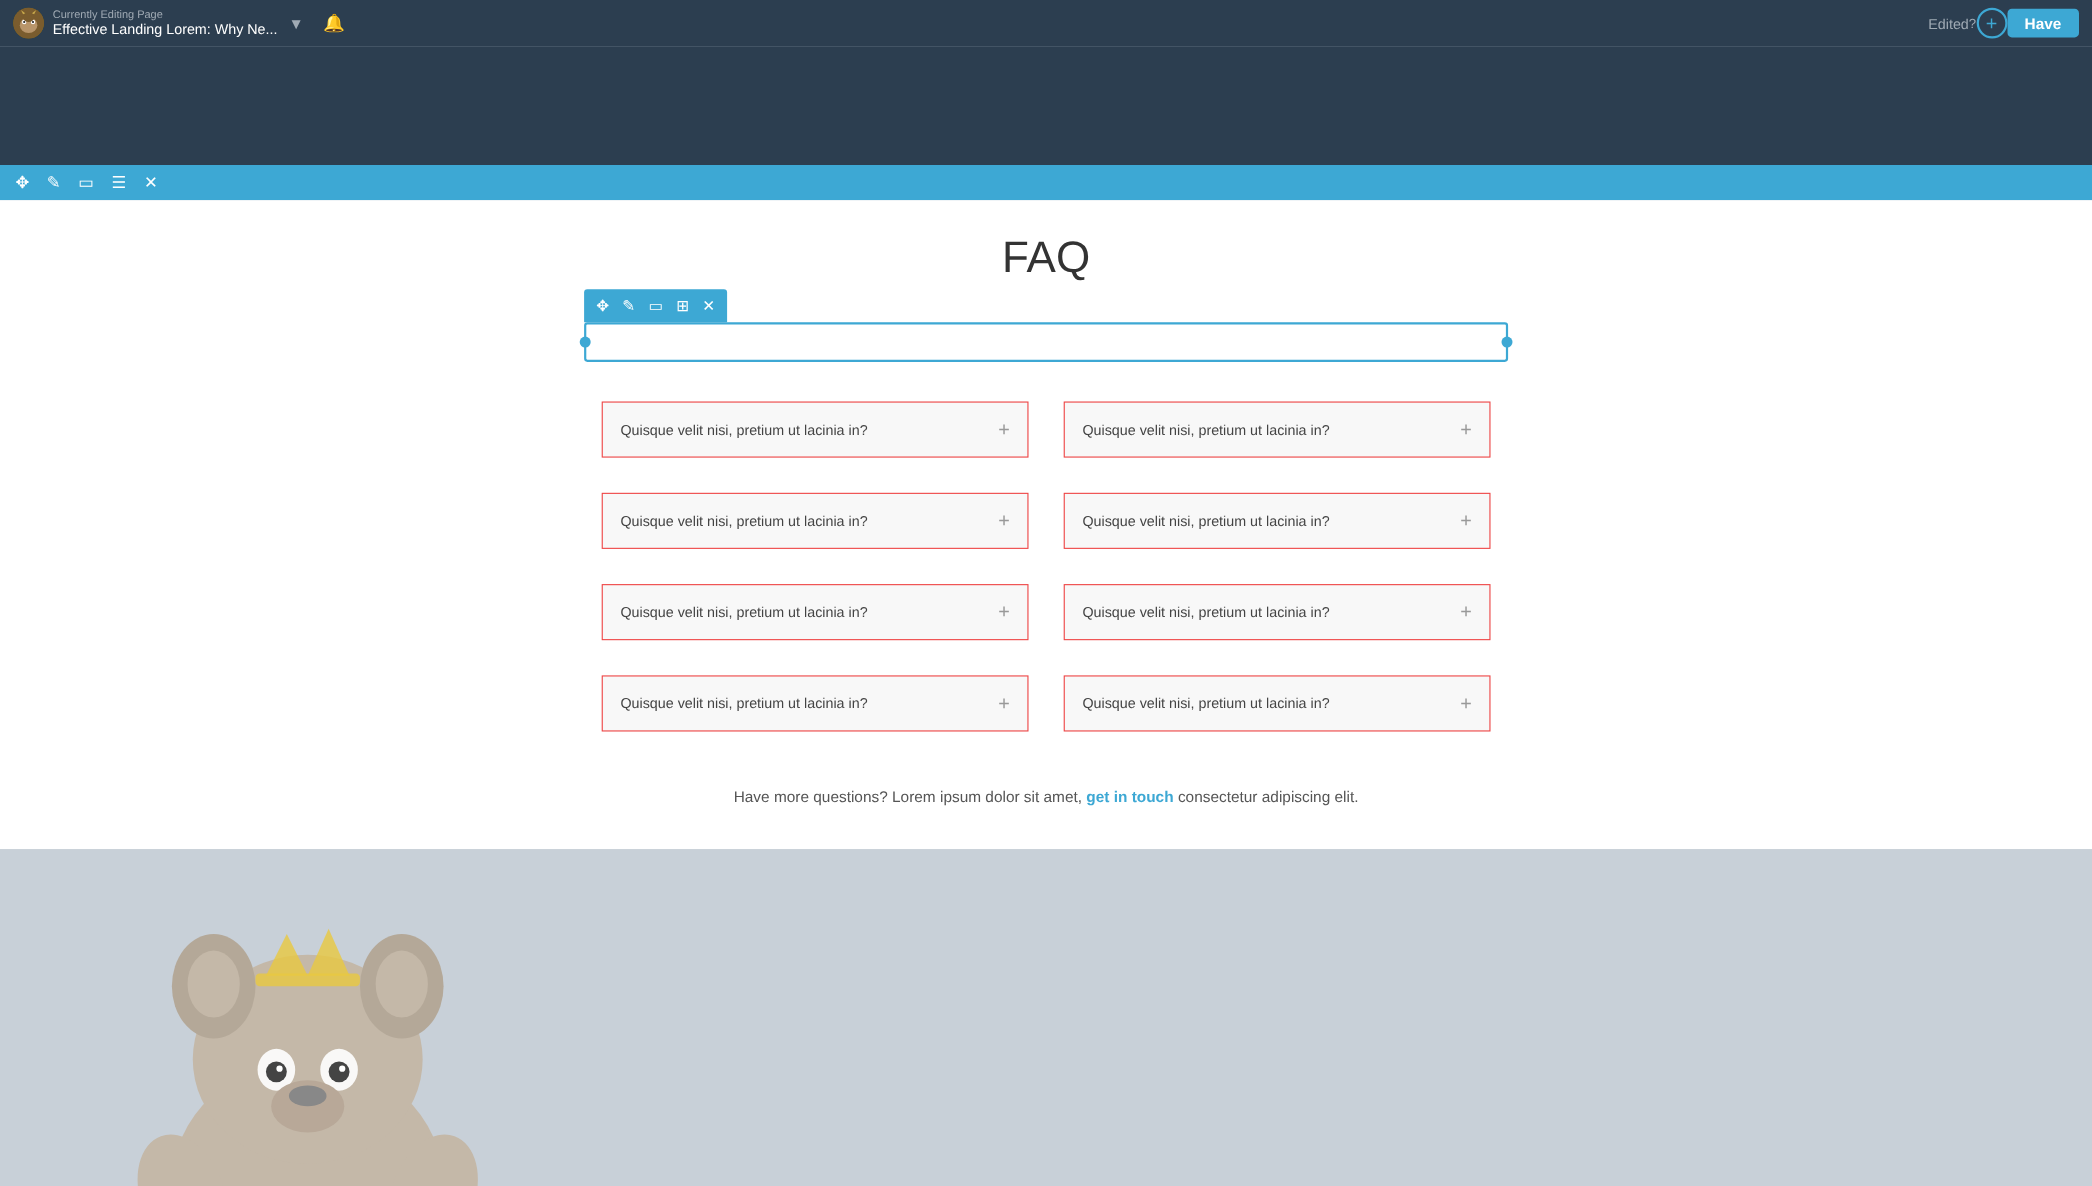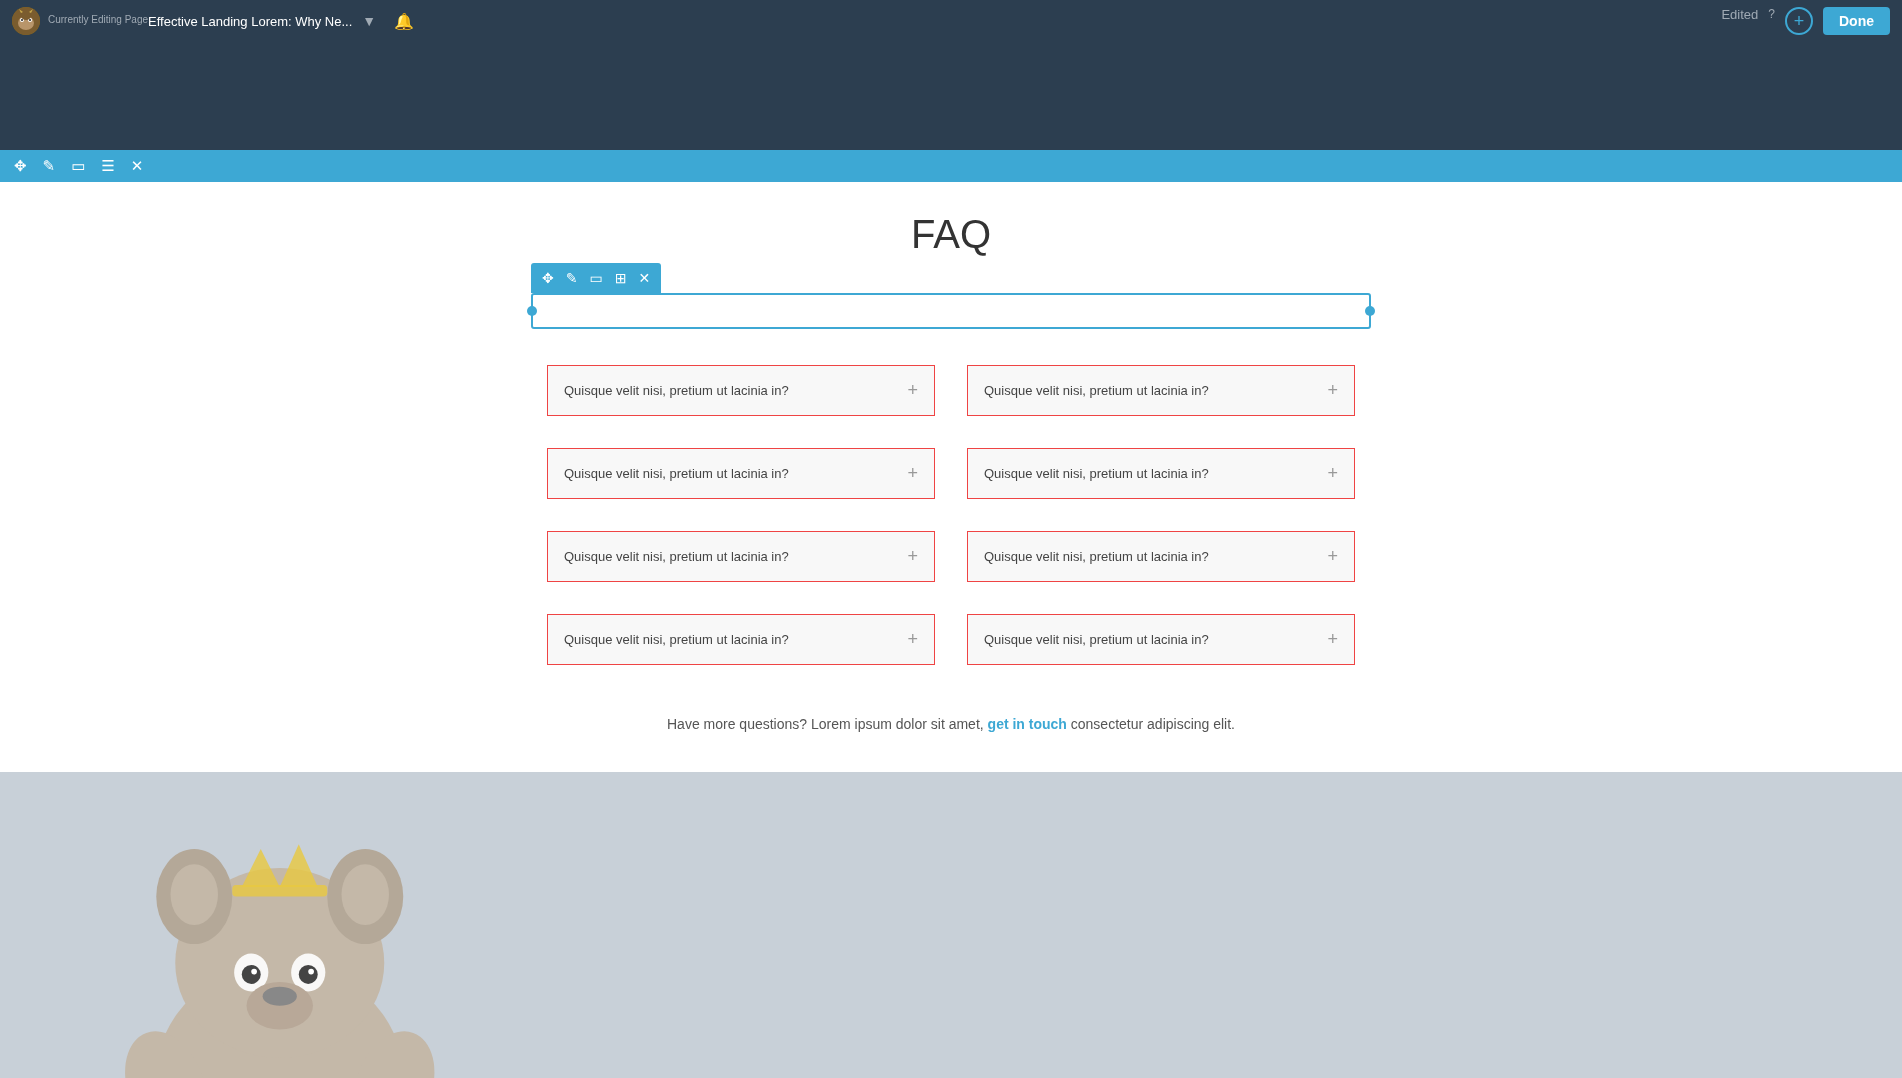--- a/index.html
+++ b/index.html
@@ -26,21 +26,21 @@
       border-radius: 50%;
       background: #8B6914;
       display: flex;
       align-items: center;
       justify-content: center;
       overflow: hidden;
     }
     .header-avatar svg { width: 28px; height: 28px; }
     .header-title-group {
       display: flex;
-      flex-direction: row;
+      flex-direction: column;
     }
     .header-subtitle {
       color: #a0aab4;
       font-size: 10px;
     }
     .header-title {
       color: #ffffff;
       font-size: 13px;
     }
     .header-chevron {
@@ -50,21 +50,22 @@
       margin-left: 2px;
     }
     .header-bell {
       color: #a0aab4;
       font-size: 16px;
       margin-left: 10px;
       cursor: pointer;
     }
     .header-right {
       display: flex;
-      gap: 10px;
+      align-items: center;
+      gap: 0;
     }
     .header-edited {
       color: #a0aab4;
       font-size: 13px;
     }
     .header-help {
       color: #a0aab4;
       font-size: 12px;
       cursor: pointer;
     }
@@ -267,21 +268,21 @@
       <span class="header-subtitle">Currently Editing Page</span>
       <span class="header-title">Effective Landing Lorem: Why Ne...</span>
     </div>
     <span class="header-chevron">▼</span>
     <span class="header-bell">🔔</span>
   </div>
   <div class="header-right">
     <span class="header-edited">Edited</span>
     <span class="header-help">?</span>
     <div class="header-plus">+</div>
-    <button class="header-done">Done</button>
+    <button class="header-done">Have</button>
   </div>
 </div>
 
 <div class="dark-area"></div>
 
 <div class="block-toolbar">
   <span class="block-toolbar-icon" title="Move">✥</span>
   <span class="block-toolbar-icon" title="Edit">✎</span>
   <span class="block-toolbar-icon" title="Duplicate">▭</span>
   <span class="block-toolbar-icon" title="Settings">☰</span>

